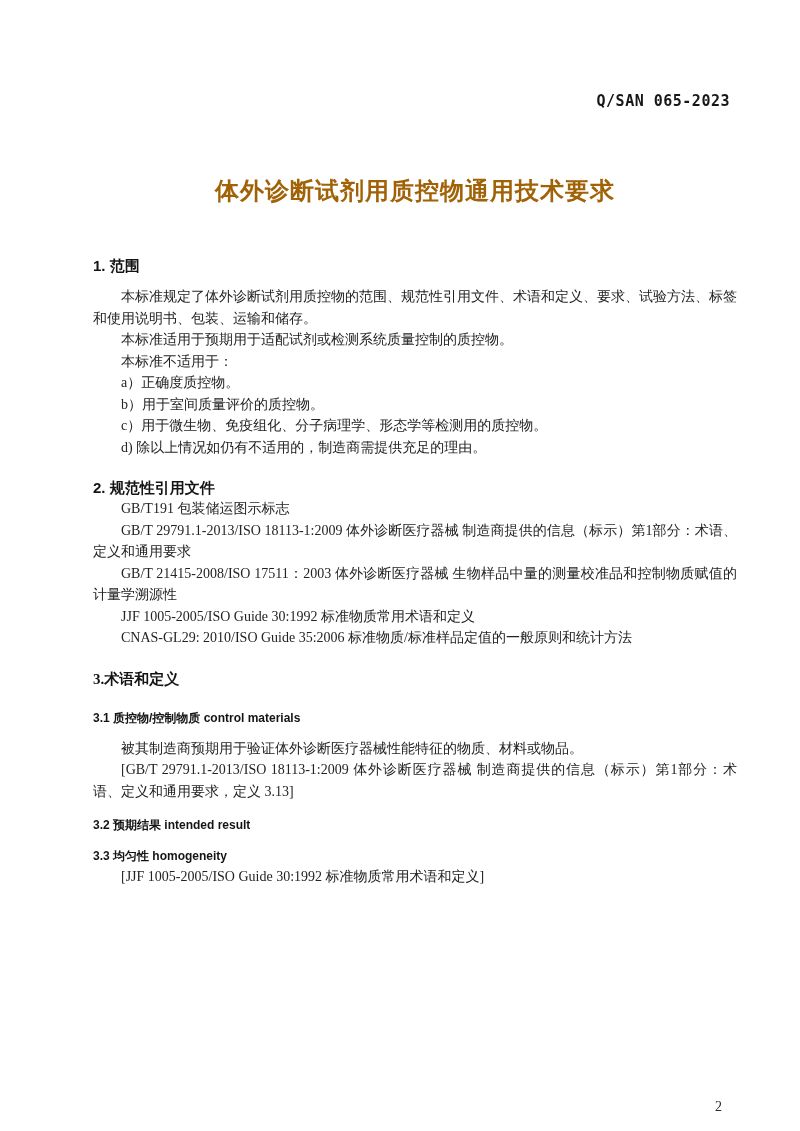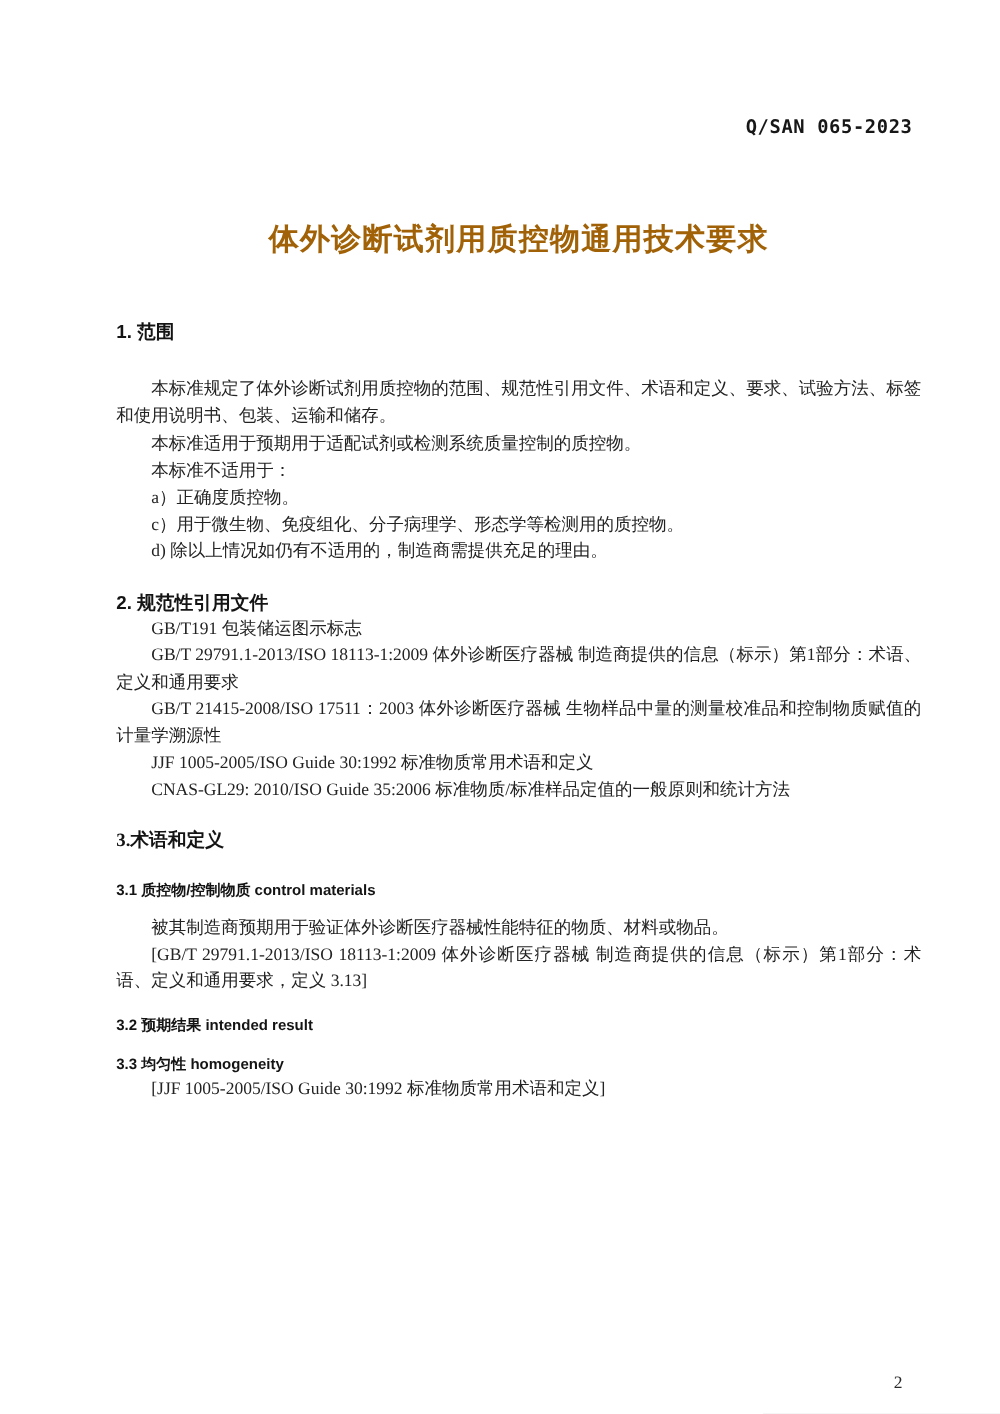--- a/index.html
+++ b/index.html
@@ -65,21 +65,21 @@
     line-height: 20px;
     margin: 0;
     color: #141414;
     text-align: left;
   }
   .para {
     margin: 0;
     text-indent: 2em;
   }
   
-  .mt-sec1-body { margin-top: 26px; font-family: Liberation Mono, monospace; }
+  .mt-sec1-body { margin-top: 10px; }
   .mt-h2       { margin-top: 20px; }
   .mt-sec2-body{ margin-top: 18px; }
   .mt-h3       { margin-top: 20px; font-family: Liberation Serif, serif; }
   .mt-h31      { margin-top: 19px; }
   .mt-def1     { margin-top: 10px; }
   .mt-h32      { margin-top: 13px; }
   .mt-def2     { margin-top: 12px; }
   .mt-h33      { margin-top: 11px; }
   .mt-def3     { margin-top: 12px; }
   .page-number {
@@ -100,20 +100,21 @@
 
   <div class="doc-title">体外诊断试剂用质控物通用技术要求</div>
 
   <div class="content">
 
     <h2 class="sec-heading">1. 范围</h2>
     <p class="para mt-sec1-body">本标准规定了体外诊断试剂用质控物的范围、规范性引用文件、术语和定义、要求、试验方法、标签和使用说明书、包装、运输和储存。</p>
     <p class="para">本标准适用于预期用于适配试剂或检测系统质量控制的质控物。</p>
     <p class="para">本标准不适用于：</p>
     <p class="para">a）正确度质控物。</p>
+    <p class="para">b）用于室间质量评价的质控物。</p>
     <p class="para">c）用于微生物、免疫组化、分子病理学、形态学等检测用的质控物。</p>
     <p class="para">d) 除以上情况如仍有不适用的，制造商需提供充足的理由。</p>
 
     <h2 class="sec-heading mt-h2">2. 规范性引用文件</h2>
     <p class="para">GB/T191 包装储运图示标志</p>
     <p class="para">GB/T 29791.1-2013/ISO 18113-1:2009 体外诊断医疗器械 制造商提供的信息（标示）第1部分：术语、定义和通用要求</p>
     <p class="para">GB/T 21415-2008/ISO 17511：2003 体外诊断医疗器械 生物样品中量的测量校准品和控制物质赋值的计量学溯源性</p>
     <p class="para">JJF 1005-2005/ISO Guide 30:1992 标准物质常用术语和定义</p>
     <p class="para">CNAS-GL29: 2010/ISO Guide 35:2006 标准物质/标准样品定值的一般原则和统计方法</p>
 

